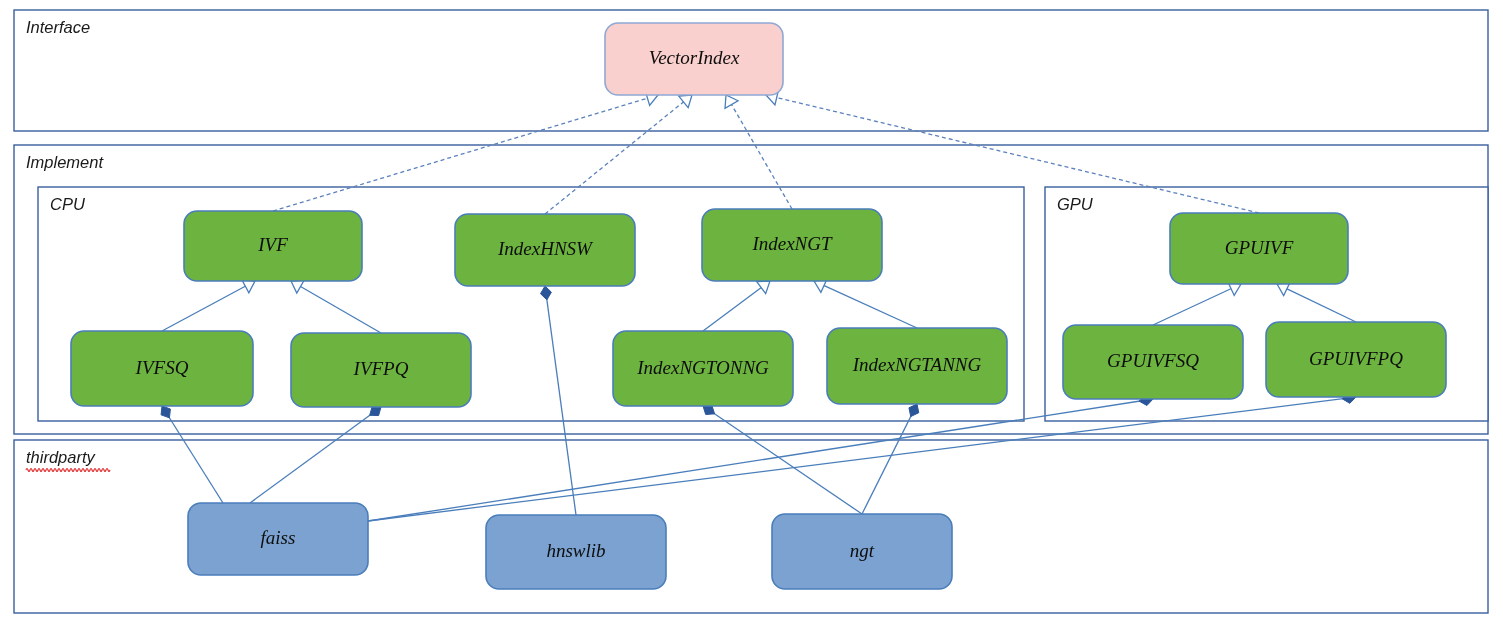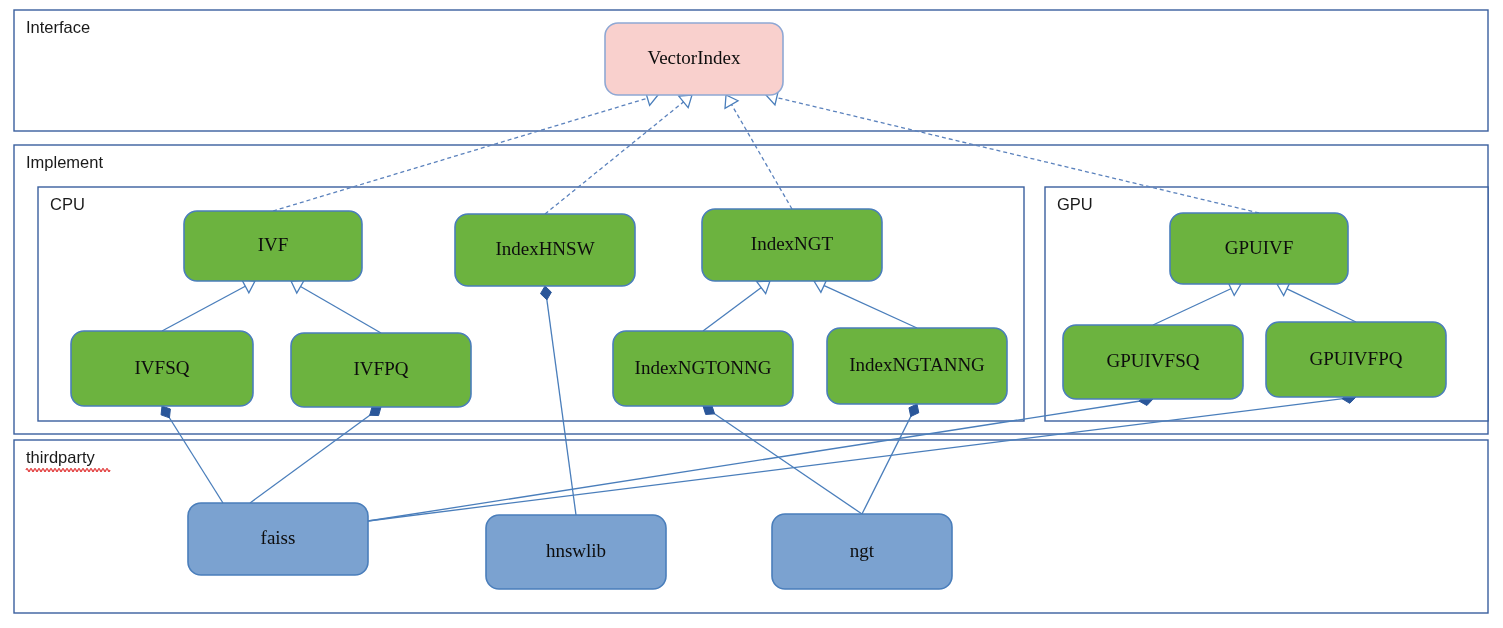--- a/index.html
+++ b/index.html
@@ -10,20 +10,21 @@
   body {
     width: 1503px;
     height: 628px;
     font-family: "Liberation Sans", sans-serif;
     overflow: hidden;
   }
   #diagram-root {
     position: relative;
     width: 1503px;
     height: 628px;
+    font-style: italic;
   }
   svg.diagram {
     display: block;
     width: 1503px;
     height: 628px;
   }
   .container-rect {
     fill: #ffffff;
     stroke: #3a5f9e;
     stroke-width: 1.4;

